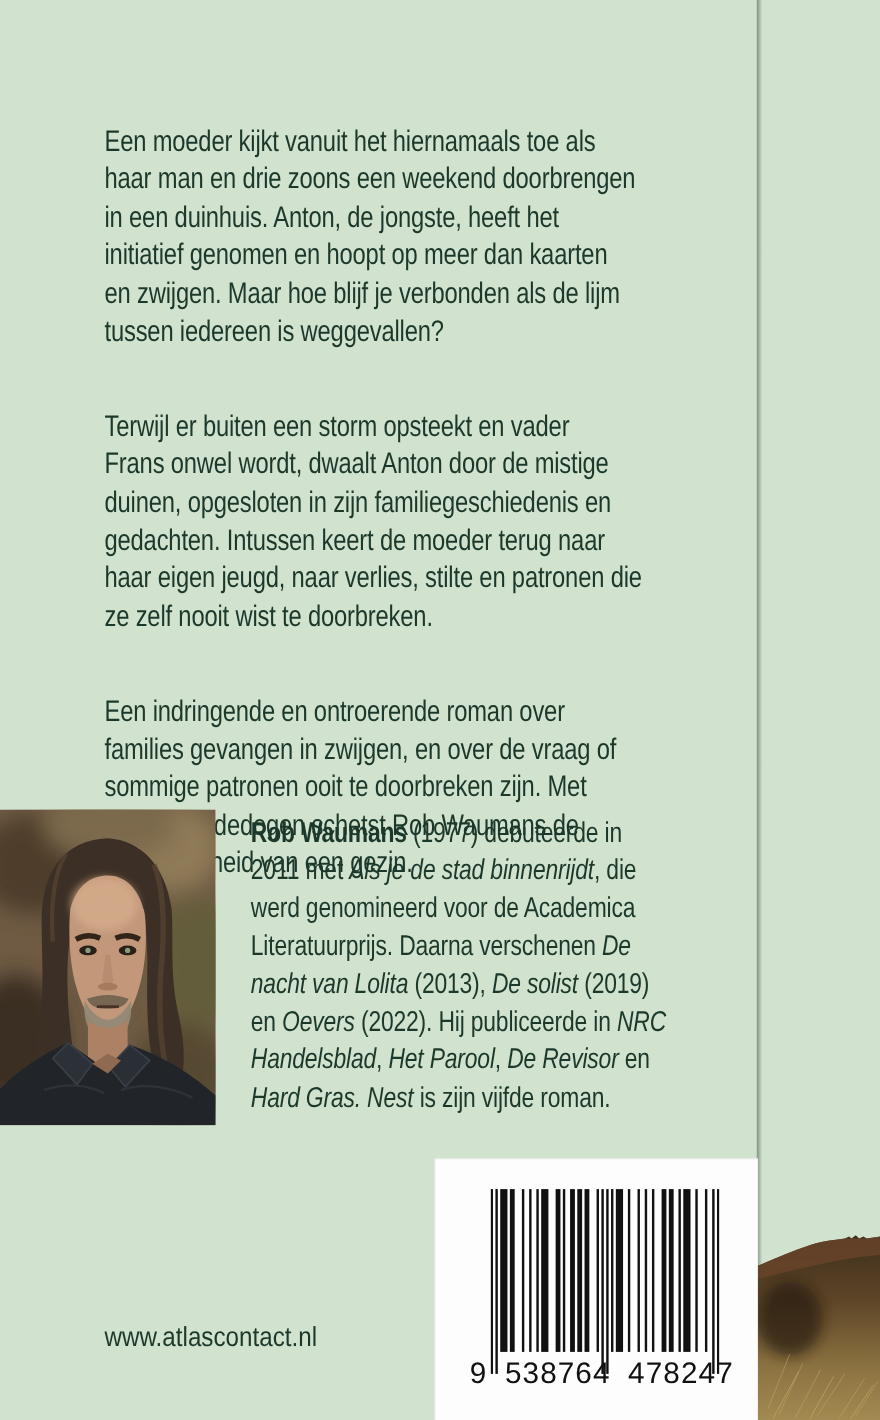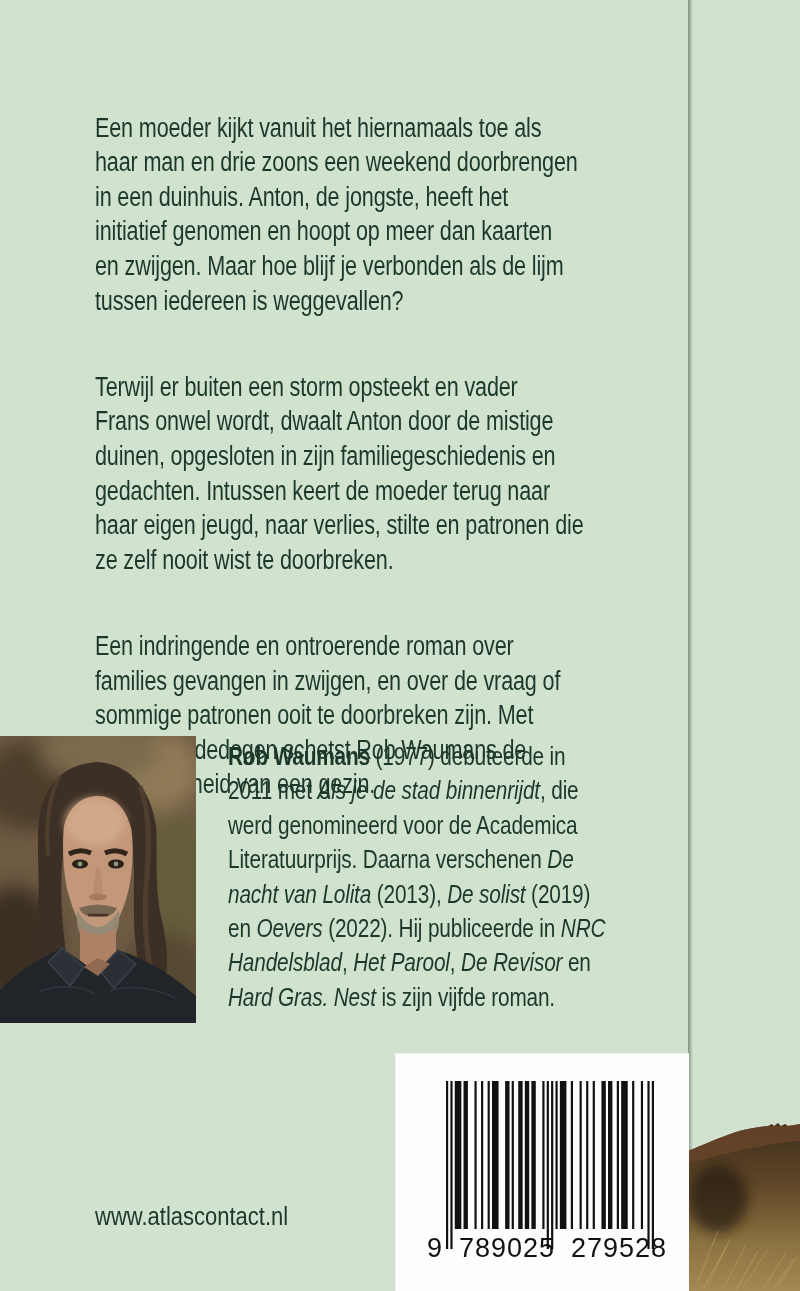--- a/index.html
+++ b/index.html
@@ -204,16 +204,16 @@
       <rect x="162.02" y="0" width="4.38" height="148" fill="#111"></rect>
       <rect x="170.78" y="0" width="2.19" height="148" fill="#111"></rect>
       <rect x="175.16" y="0" width="6.57" height="148" fill="#111"></rect>
       <rect x="186.11" y="0" width="2.19" height="148" fill="#111"></rect>
       <rect x="194.86" y="0" width="2.19" height="148" fill="#111"></rect>
       <rect x="201.43" y="0" width="2.19" height="168" fill="#111"></rect>
       <rect x="205.81" y="0" width="2.19" height="168" fill="#111"></rect>
     </svg>
   <div class="isbn-digits">
     <span class="isbn-d1">9</span>
-    <span class="isbn-d2">789025</span>
-    <span class="isbn-d3">279528</span>
+    <span class="isbn-d2">538764</span>
+    <span class="isbn-d3">478247</span>
   </div>
 </div>
 
 </body></html>

